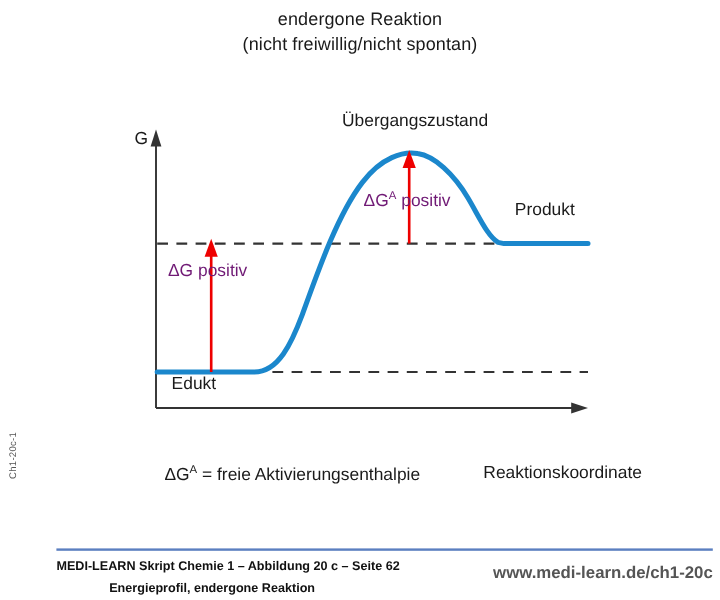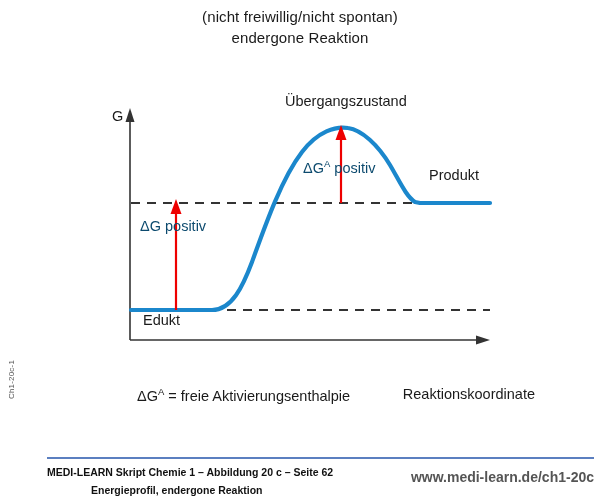--- a/index.html
+++ b/index.html
@@ -45,21 +45,21 @@
     top: 0;
   }
 
   .chart-label {
     position: absolute;
     font-size: 14.5px;
     color: #1a1a1a;
     white-space: nowrap;
   }
   .chart-label.red {
-    color: #0c4a6e;
+    color: #701a75;
   }
   .chart-label sup {
     font-size: 9.5px;
     vertical-align: super;
     line-height: 0;
   }
 
   #label-g       { left: 112px; top: 108px; font-size: 14.5px; }
   #label-ueberg  { left: 285px; top: 93px; text-align: right;  }
   #label-produkt { left: 429px; top: 167px; }
@@ -141,22 +141,22 @@
     font-size: 8px;
     color: #555555;
     white-space: nowrap;
     letter-spacing: 0.2px;
   }
 </style>
 </head>
 <body>
 
 <div id="title-block">
+  <div class="t-line">endergone Reaktion</div>
   <div class="t-line">(nicht freiwillig/nicht spontan)</div>
-  <div class="t-line">endergone Reaktion</div>
 </div>
 
 <div id="chart-area">
 
   <svg id="chart-svg" width="600" height="380" viewBox="0 0 600 380">
 
     <g>
       <line x1="130" y1="340" x2="130" y2="118" stroke="#333333" stroke-width="1.6"></line>
       <polygon points="130,108 125.5,122 134.5,122" fill="#333333"></polygon>
     </g>

